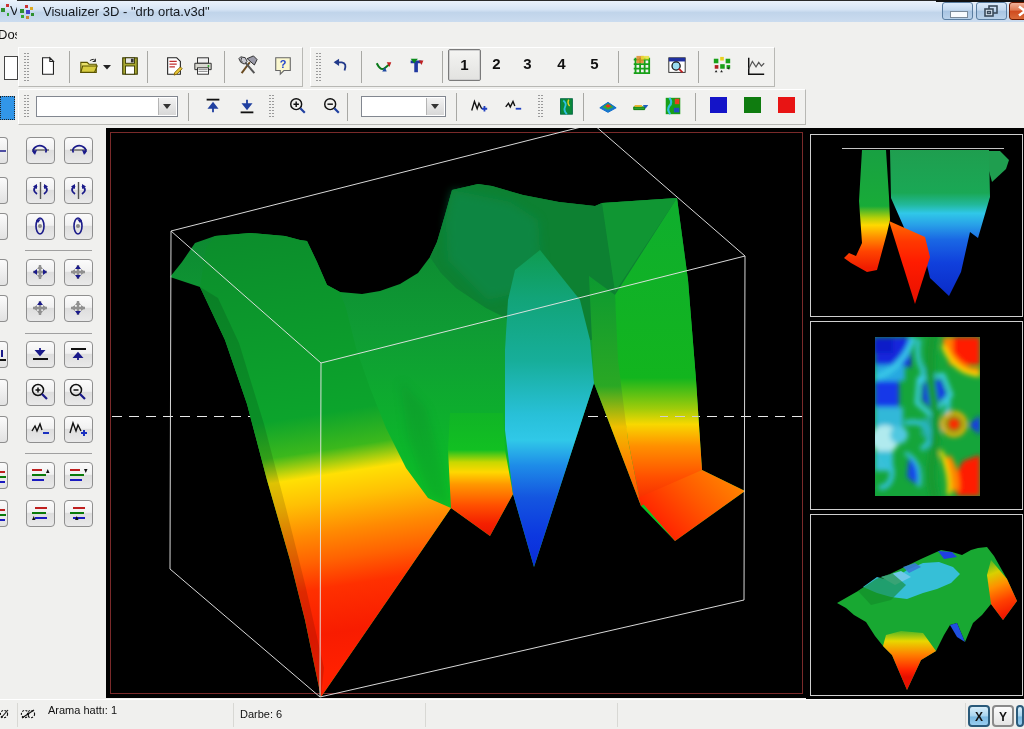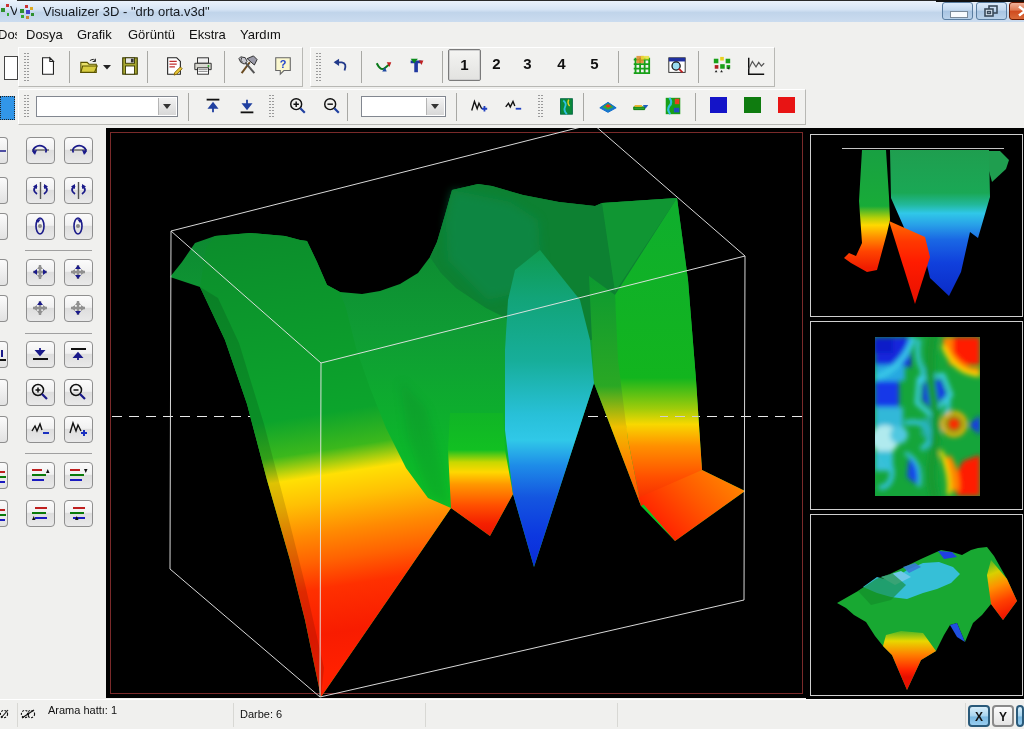--- a/index.html
+++ b/index.html
@@ -86,27 +86,20 @@
    <rect x="12" y="3" width="8" height="7" fill="none" stroke="#3a4a5a" stroke-width="1.6"></rect>
    <rect x="8" y="6" width="8" height="7" fill="#dce8f4" stroke="#3a4a5a" stroke-width="1.6"></rect>
    <rect x="10.5" y="8.5" width="3" height="2" fill="none" stroke="#3a4a5a" stroke-width="1.4"></rect>
   </svg>
  </div>
  <div class="winbtn" id="btn-close" style="right:-18px;width:33px">
   <svg width="31" height="16" style="position:absolute;left:0;top:0">
    <path d="M9 3.5 L21 12.5 M9 12.5 L21 3.5" stroke="#fff" stroke-width="2.6"></path>
   </svg>
  </div>
-</div>
-<div id="menubar">
- <span style="left:9px">Dosya</span>
-      <span style="left:60px">Grafik</span>
- <span style="left:111px">Görüntü</span>
-      <span style="left:172px">Ekstra</span>
- <span style="left:223px">Yardım</span>
 </div>
 <div id="umenu">
       <span style="position:absolute;left:-2px;top:5px">Dosy</span>
     </div>
 <div id="toolzone">
  <div class="tpanel" style="left:1px;top:2px;width:285px;height:40px"></div>
  <div class="tpanel" style="left:293px;top:2px;width:465px;height:40px"></div>
  <div class="tpanel" style="left:1px;top:44px;width:788px;height:36px"></div>
  <div class="grip" style="left:7px;top:8px;height:28px"></div>
  <div class="grip" style="left:10px;top:8px;height:28px"></div>

